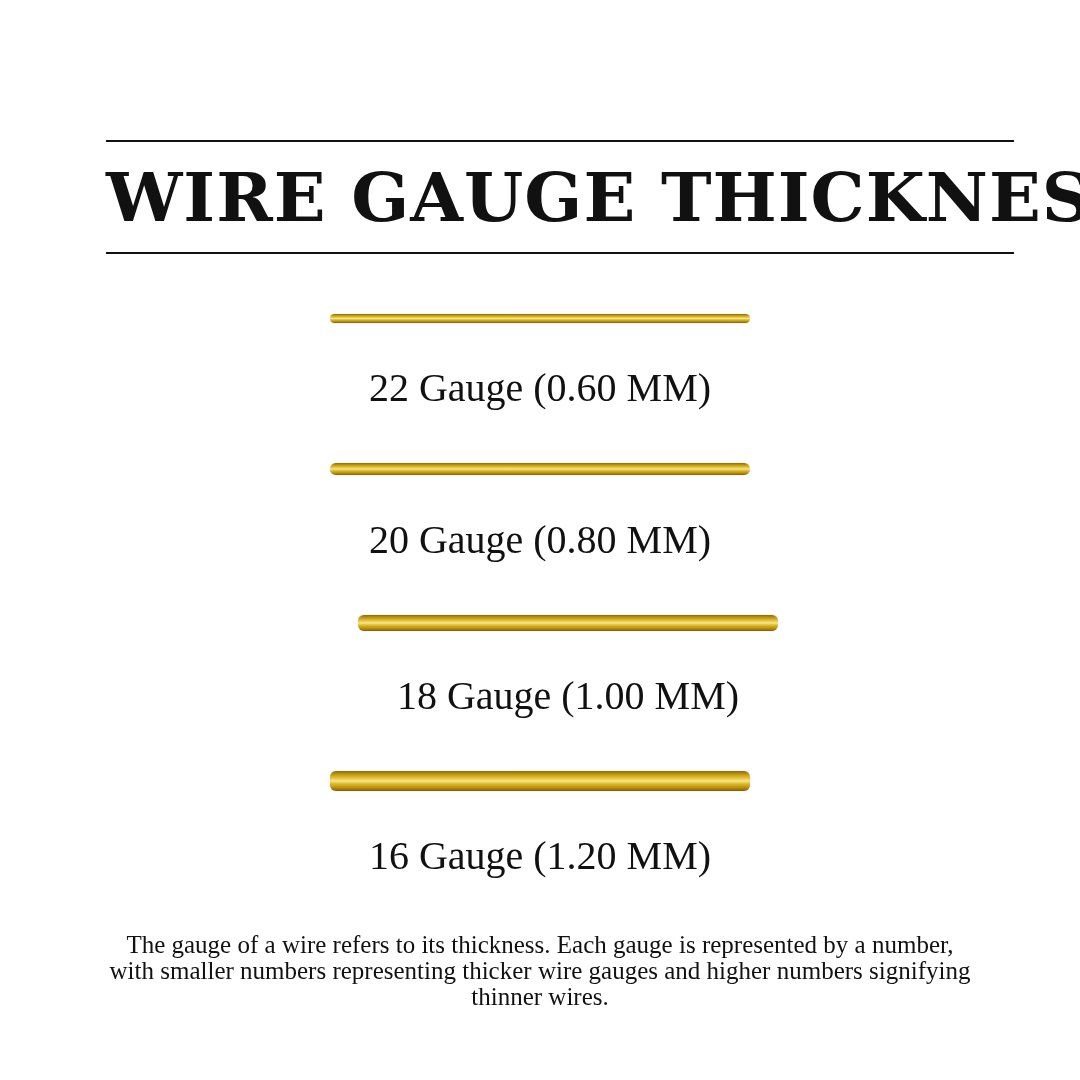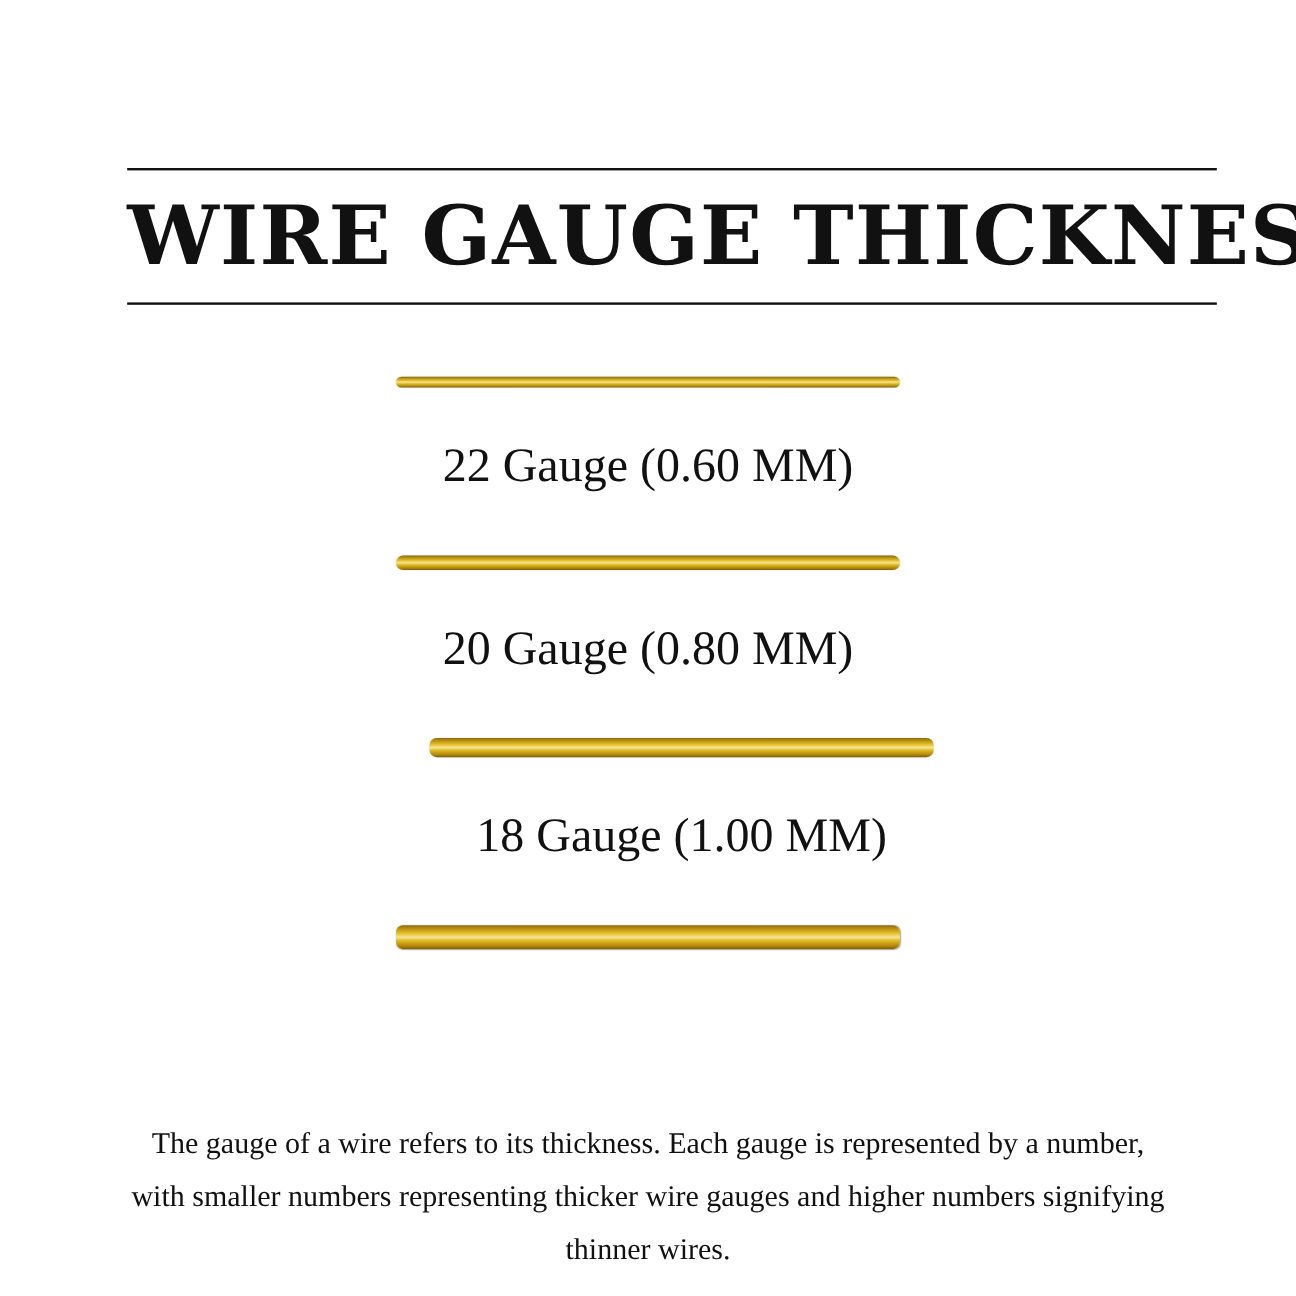--- a/index.html
+++ b/index.html
@@ -98,21 +98,21 @@
 
   
   .note {
     position: absolute;
     left: 108px;
     top: 932px;
     width: 864px;
     text-align: center;
     font-family: "Liberation Serif", serif;
     font-size: 25px;
-    line-height: 44px;
+    line-height: 26px;
     color: #111111;
   }
 </style>
 </head>
 <body>
 
 <div class="page">
 
   <div class="title-block">
     <div class="rule"></div>
@@ -140,19 +140,20 @@
       <div class="wire-wrap">
         <div class="wire"></div>
       </div>
       <div class="label">18 Gauge (1.00 MM)</div>
     </div>
 
     <div class="row row-3">
       <div class="wire-wrap">
         <div class="wire"></div>
       </div>
+      <div class="label">16 Gauge (1.20 MM)</div>
     </div>
 
   </div>
 
   <div class="note">The gauge of a wire refers to its thickness. Each gauge is represented by a number, with smaller numbers representing thicker wire gauges and higher numbers signifying thinner wires.</div>
 
 </div>
 
 </body></html>

